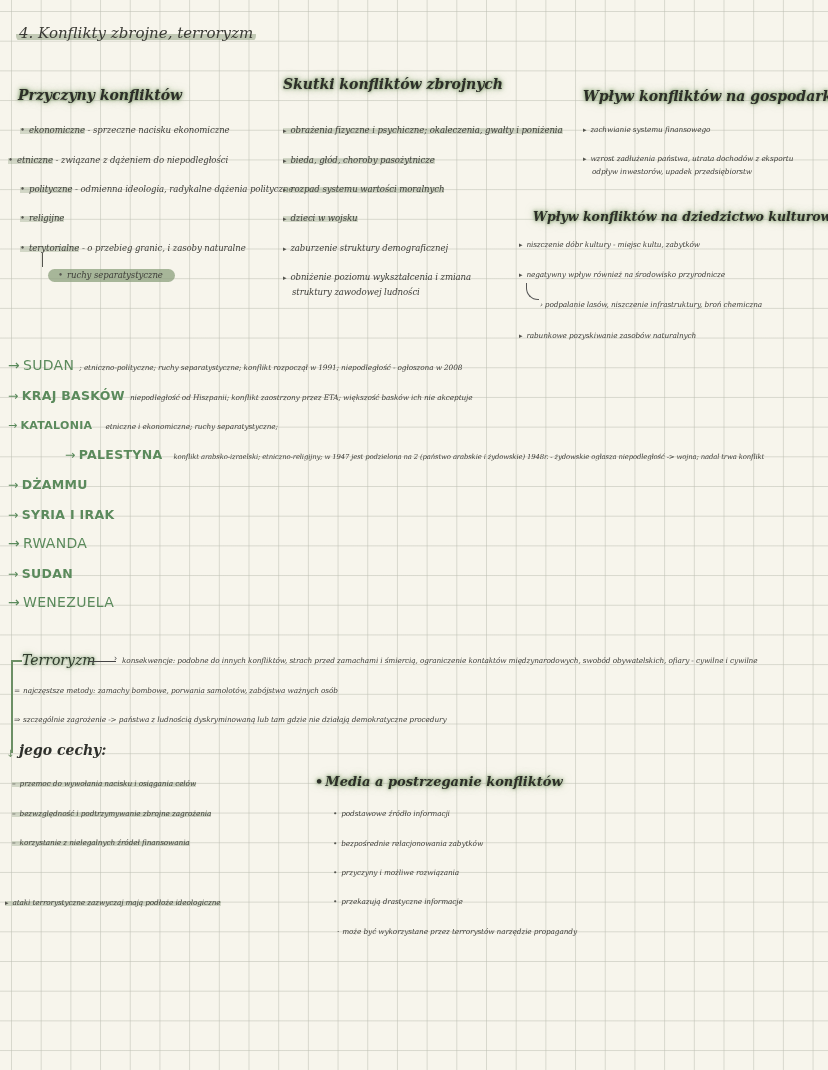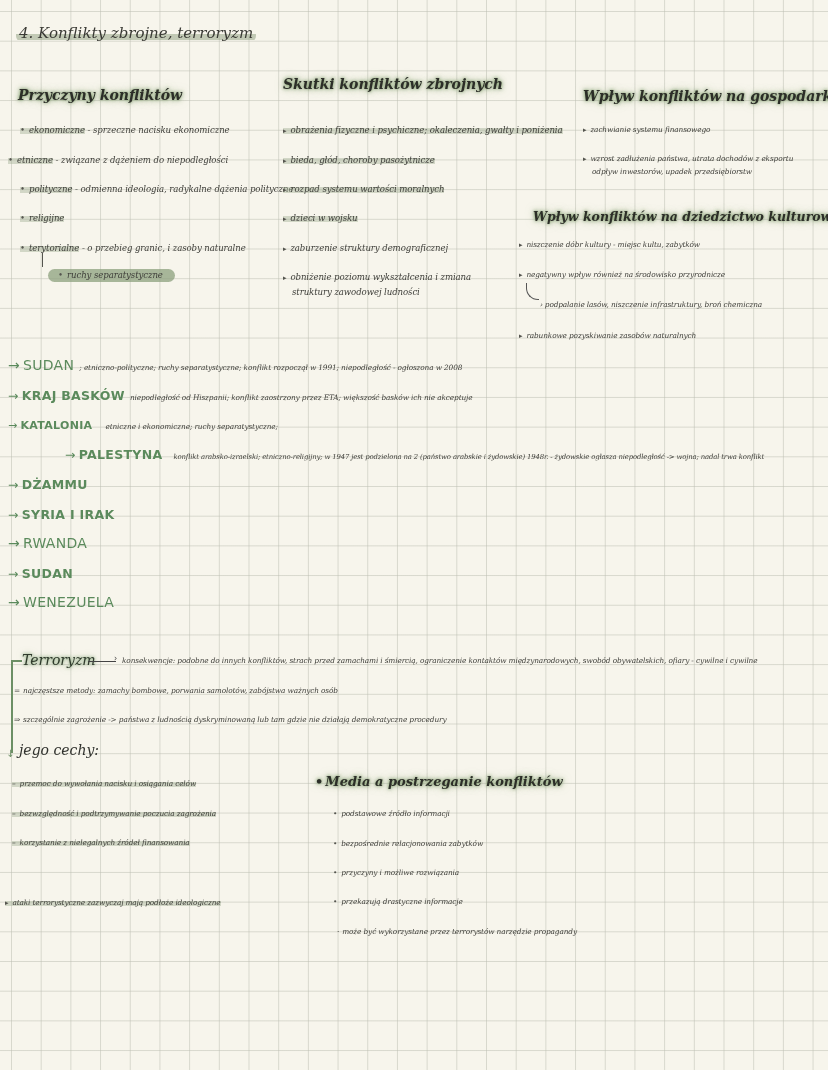--- a/index.html
+++ b/index.html
@@ -42,21 +42,21 @@
   .country.big { font-size: 14px; font-weight: normal; }
   .country .arr { font-weight: normal; margin-right: 3px; }
   .bullet::before { content: "•"; margin-right: 4px; color: #55554f; }
   .bullet-tri::before { content: "▸"; margin-right: 4px; color: #55554f; font-size: 7px; }
   .dash::before { content: "–"; margin-right: 4px; }
   .terror-head {
     font-family: "DejaVu Serif", serif; font-style: italic; font-size: 14px; color: #2f3a2c;
     text-shadow: 0 0 3px rgba(110,150,100,0.9), 0 0 6px rgba(130,165,115,0.6);
   }
   .vline { position: absolute; background: #6c8f65; }
-  .jego { font-family: "DejaVu Serif", serif; font-style: italic; font-size: 14px; color: #2f302c; }
+  .jego { font-family: "DejaVu Serif", serif; font-style: italic; font-size: 14px; color: #2f302c; font-weight: bold; }
 </style>
 </head>
 <body>
 
 <div class="abs title" style="left:16px; top:24px;">
   <span class="hl">4. Konflikty zbrojne, terroryzm</span>
 </div>
 
 <div class="abs heading" style="left:18px; top:87px;">Przyczyny konfliktów</div>
 <div class="abs hw sm" style="left:20px; top:125px;">
@@ -145,21 +145,21 @@
 <div class="abs" style="left:114px; top:654px; font-size:8px; color:#444;">›</div>
 <div class="abs hw xs" style="left:122px; top:656px;">konsekwencje: podobne do innych konfliktów, strach przed zamachami i śmiercią, ograniczenie kontaktów międzynarodowych, swobód obywatelskich, ofiary - cywilne i cywilne</div>
 <div class="abs hw xs" style="left:14px; top:686px;">
   <span style="margin-right:3px;">=</span><span>najczęstsze metody: zamachy bombowe, porwania samolotów, zabójstwa ważnych osób</span>
 </div>
 <div class="abs hw xs" style="left:14px; top:715px;">
   <span style="margin-right:3px;">⇒</span><span>szczególnie zagrożenie -&gt; państwa z ludnością dyskryminowaną lub tam gdzie nie działają demokratyczne procedury</span>
 </div>
 <div class="abs jego" style="left:19px; top:742px;">jego cechy:</div>
 <div class="abs hw xs" style="left:12px; top:779px;"><span class="dash mark">przemoc do wywołania nacisku i osiągania celów</span></div>
-<div class="abs hw xs" style="left:12px; top:809px;"><span class="dash mark">bezwzględność i podtrzymywanie poczucia zagrożenia</span></div>
+<div class="abs hw xs" style="left:12px; top:809px;"><span class="dash mark">bezwzględność i podtrzymywanie zbrojne zagrożenia</span></div>
 <div class="abs hw xs" style="left:12px; top:838px;"><span class="dash mark">korzystanie z nielegalnych źródeł finansowania</span></div>
 <div class="abs hw xs" style="left:5px; top:898px;"><span class="bullet-tri mark">ataki terrorystyczne zazwyczaj mają podłoże ideologiczne</span></div>
 
 <div class="abs heading" style="left:315px; top:774px; font-size:13px;">
   <span style="margin-right:2px;">•</span><span>Media a postrzeganie konfliktów</span>
 </div>
 <div class="abs hw xs" style="left:333px; top:809px;"><span class="bullet">podstawowe źródło informacji</span></div>
 <div class="abs hw xs" style="left:333px; top:839px;"><span class="bullet">bezpośrednie relacjonowania zabytków</span></div>
 <div class="abs hw xs" style="left:333px; top:868px;"><span class="bullet">przyczyny i możliwe rozwiązania</span></div>
 <div class="abs hw xs" style="left:333px; top:897px;"><span class="bullet">przekazują drastyczne informacje</span></div>

